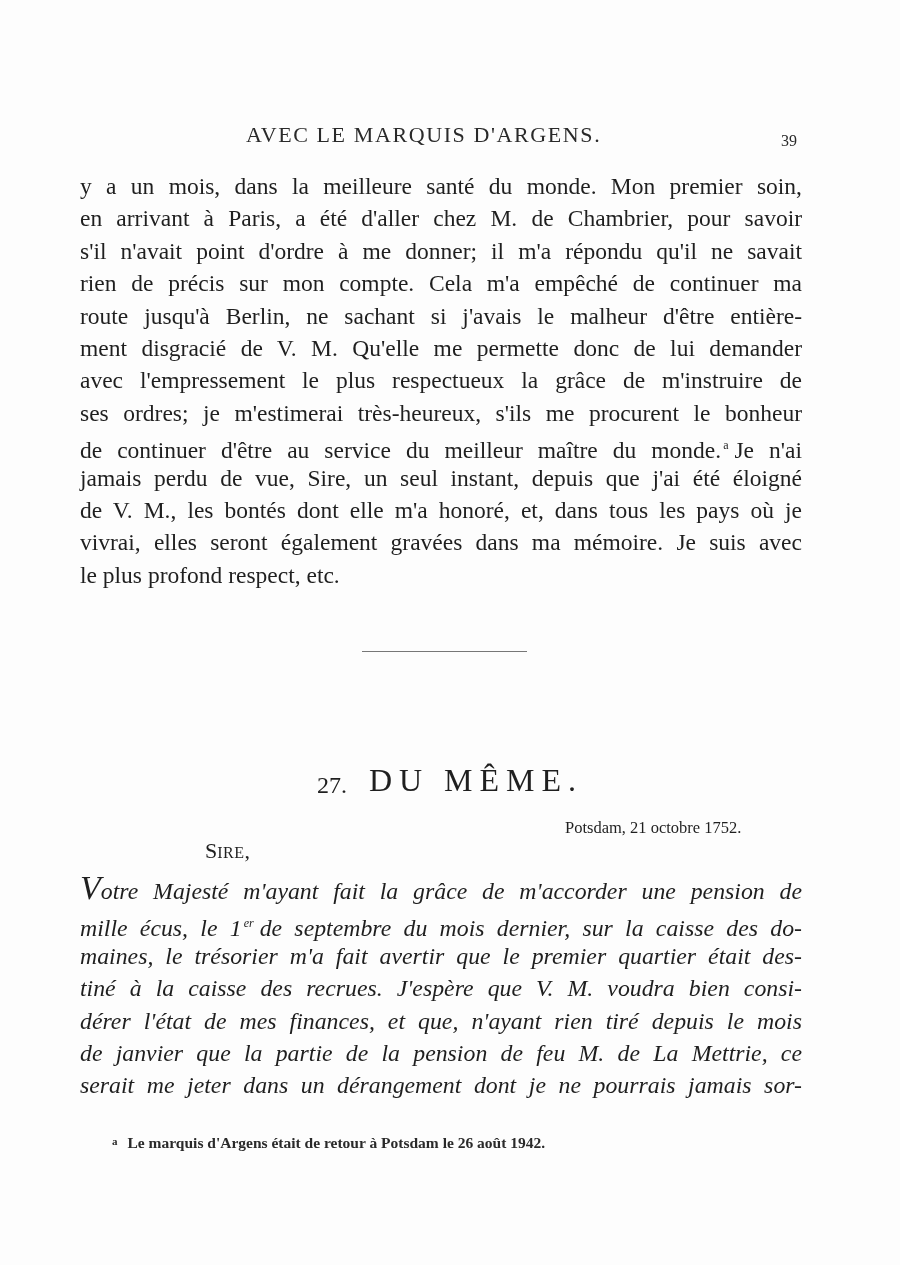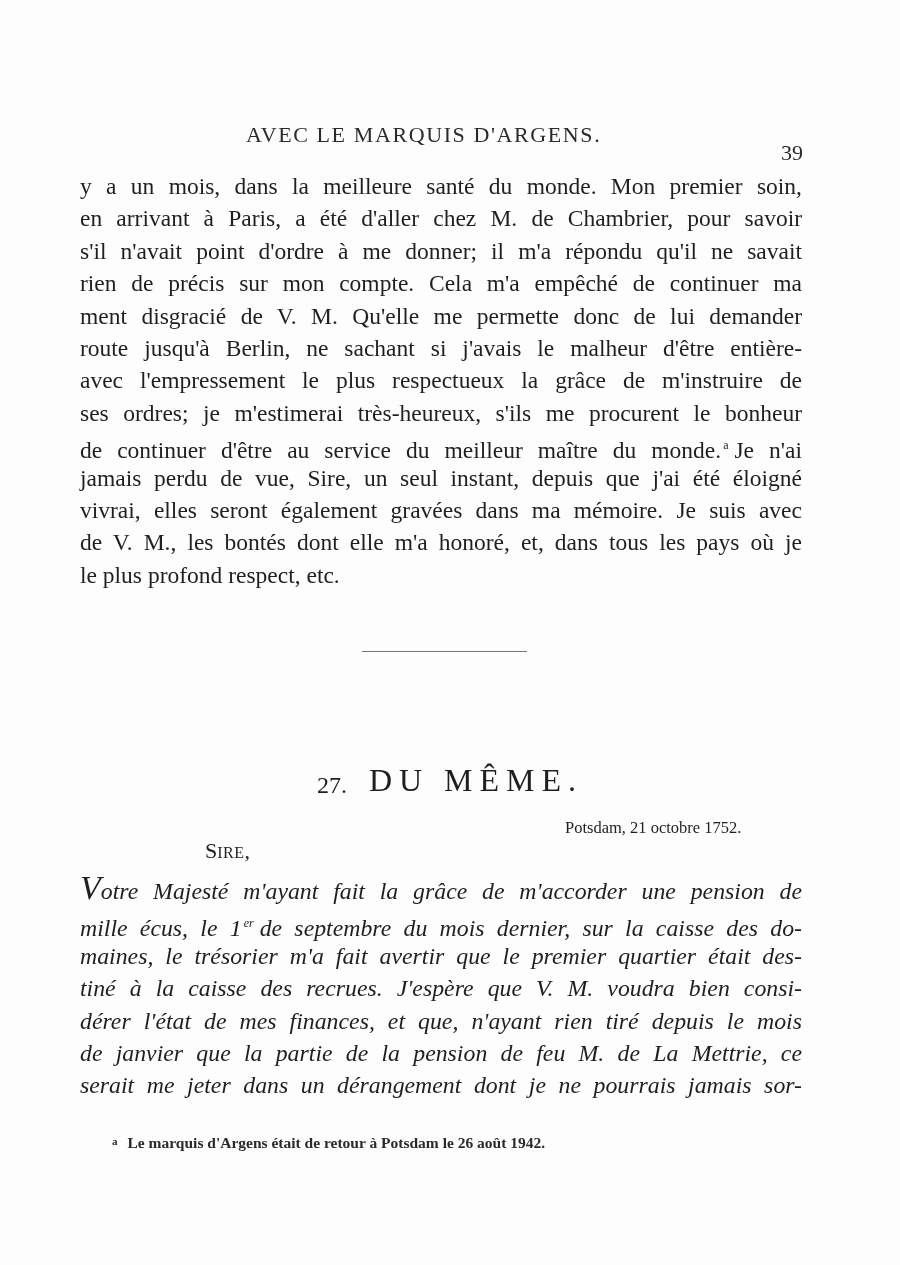--- a/index.html
+++ b/index.html
@@ -24,23 +24,23 @@
       position: absolute;
       top: 122px;
       left: 246px;
       font-size: 22px;
       letter-spacing: 1.6px;
       color: #2a2a2a;
       white-space: nowrap;
     }
     .page-number {
       position: absolute;
-      top: 140px;
+      top: 132px;
       left: 781px;
-      font-size: 22px;
+      font-size: 16px;
       color: #2a2a2a;
     }
     .body-lines {
       position: absolute;
       left: 80px;
       width: 722px;
     }
     .line {
       height: 32.4px;
       line-height: 32.4px;
@@ -132,28 +132,28 @@
 <div class="page">
 
   <div class="running-head">AVEC LE MARQUIS D'ARGENS.</div>
   <div class="page-number">39</div>
 
   <div class="body-lines" id="top-text">
     <div class="line">y a un mois, dans la meilleure santé du monde. Mon premier soin,</div>
     <div class="line">en arrivant à Paris, a été d'aller chez M. de Chambrier, pour savoir</div>
     <div class="line">s'il n'avait point d'ordre à me donner; il m'a répondu qu'il ne savait</div>
     <div class="line">rien de précis sur mon compte. Cela m'a empêché de continuer ma</div>
+    <div class="line">route jusqu'à Berlin, ne sachant si j'avais le malheur d'être entière-</div>
     <div class="line">ment disgracié de V. M. Qu'elle me permette donc de lui demander</div>
-    <div class="line">route jusqu'à Berlin, ne sachant si j'avais le malheur d'être entière-</div>
     <div class="line">avec l'empressement le plus respectueux la grâce de m'instruire de</div>
     <div class="line">ses ordres; je m'estimerai très-heureux, s'ils me procurent le bonheur</div>
     <div class="line"><span>de continuer d'être au service du meilleur maître du monde.</span><span class="sup">a</span><span>Je n'ai</span></div>
     <div class="line">jamais perdu de vue, Sire, un seul instant, depuis que j'ai été éloigné</div>
+    <div class="line">de V. M., les bontés dont elle m'a honoré, et, dans tous les pays où je</div>
     <div class="line">vivrai, elles seront également gravées dans ma mémoire. Je suis avec</div>
-    <div class="line">de V. M., les bontés dont elle m'a honoré, et, dans tous les pays où je</div>
     <div class="line last">le plus profond respect, etc.</div>
   </div>
 
   <div class="separator"></div>
 
   <div class="letter-heading">
     <span class="letter-number">27.</span><span class="letter-title">DU MÊME.</span>
   </div>
 
   <div class="dateline">Potsdam, 21 octobre 1752.</div>

